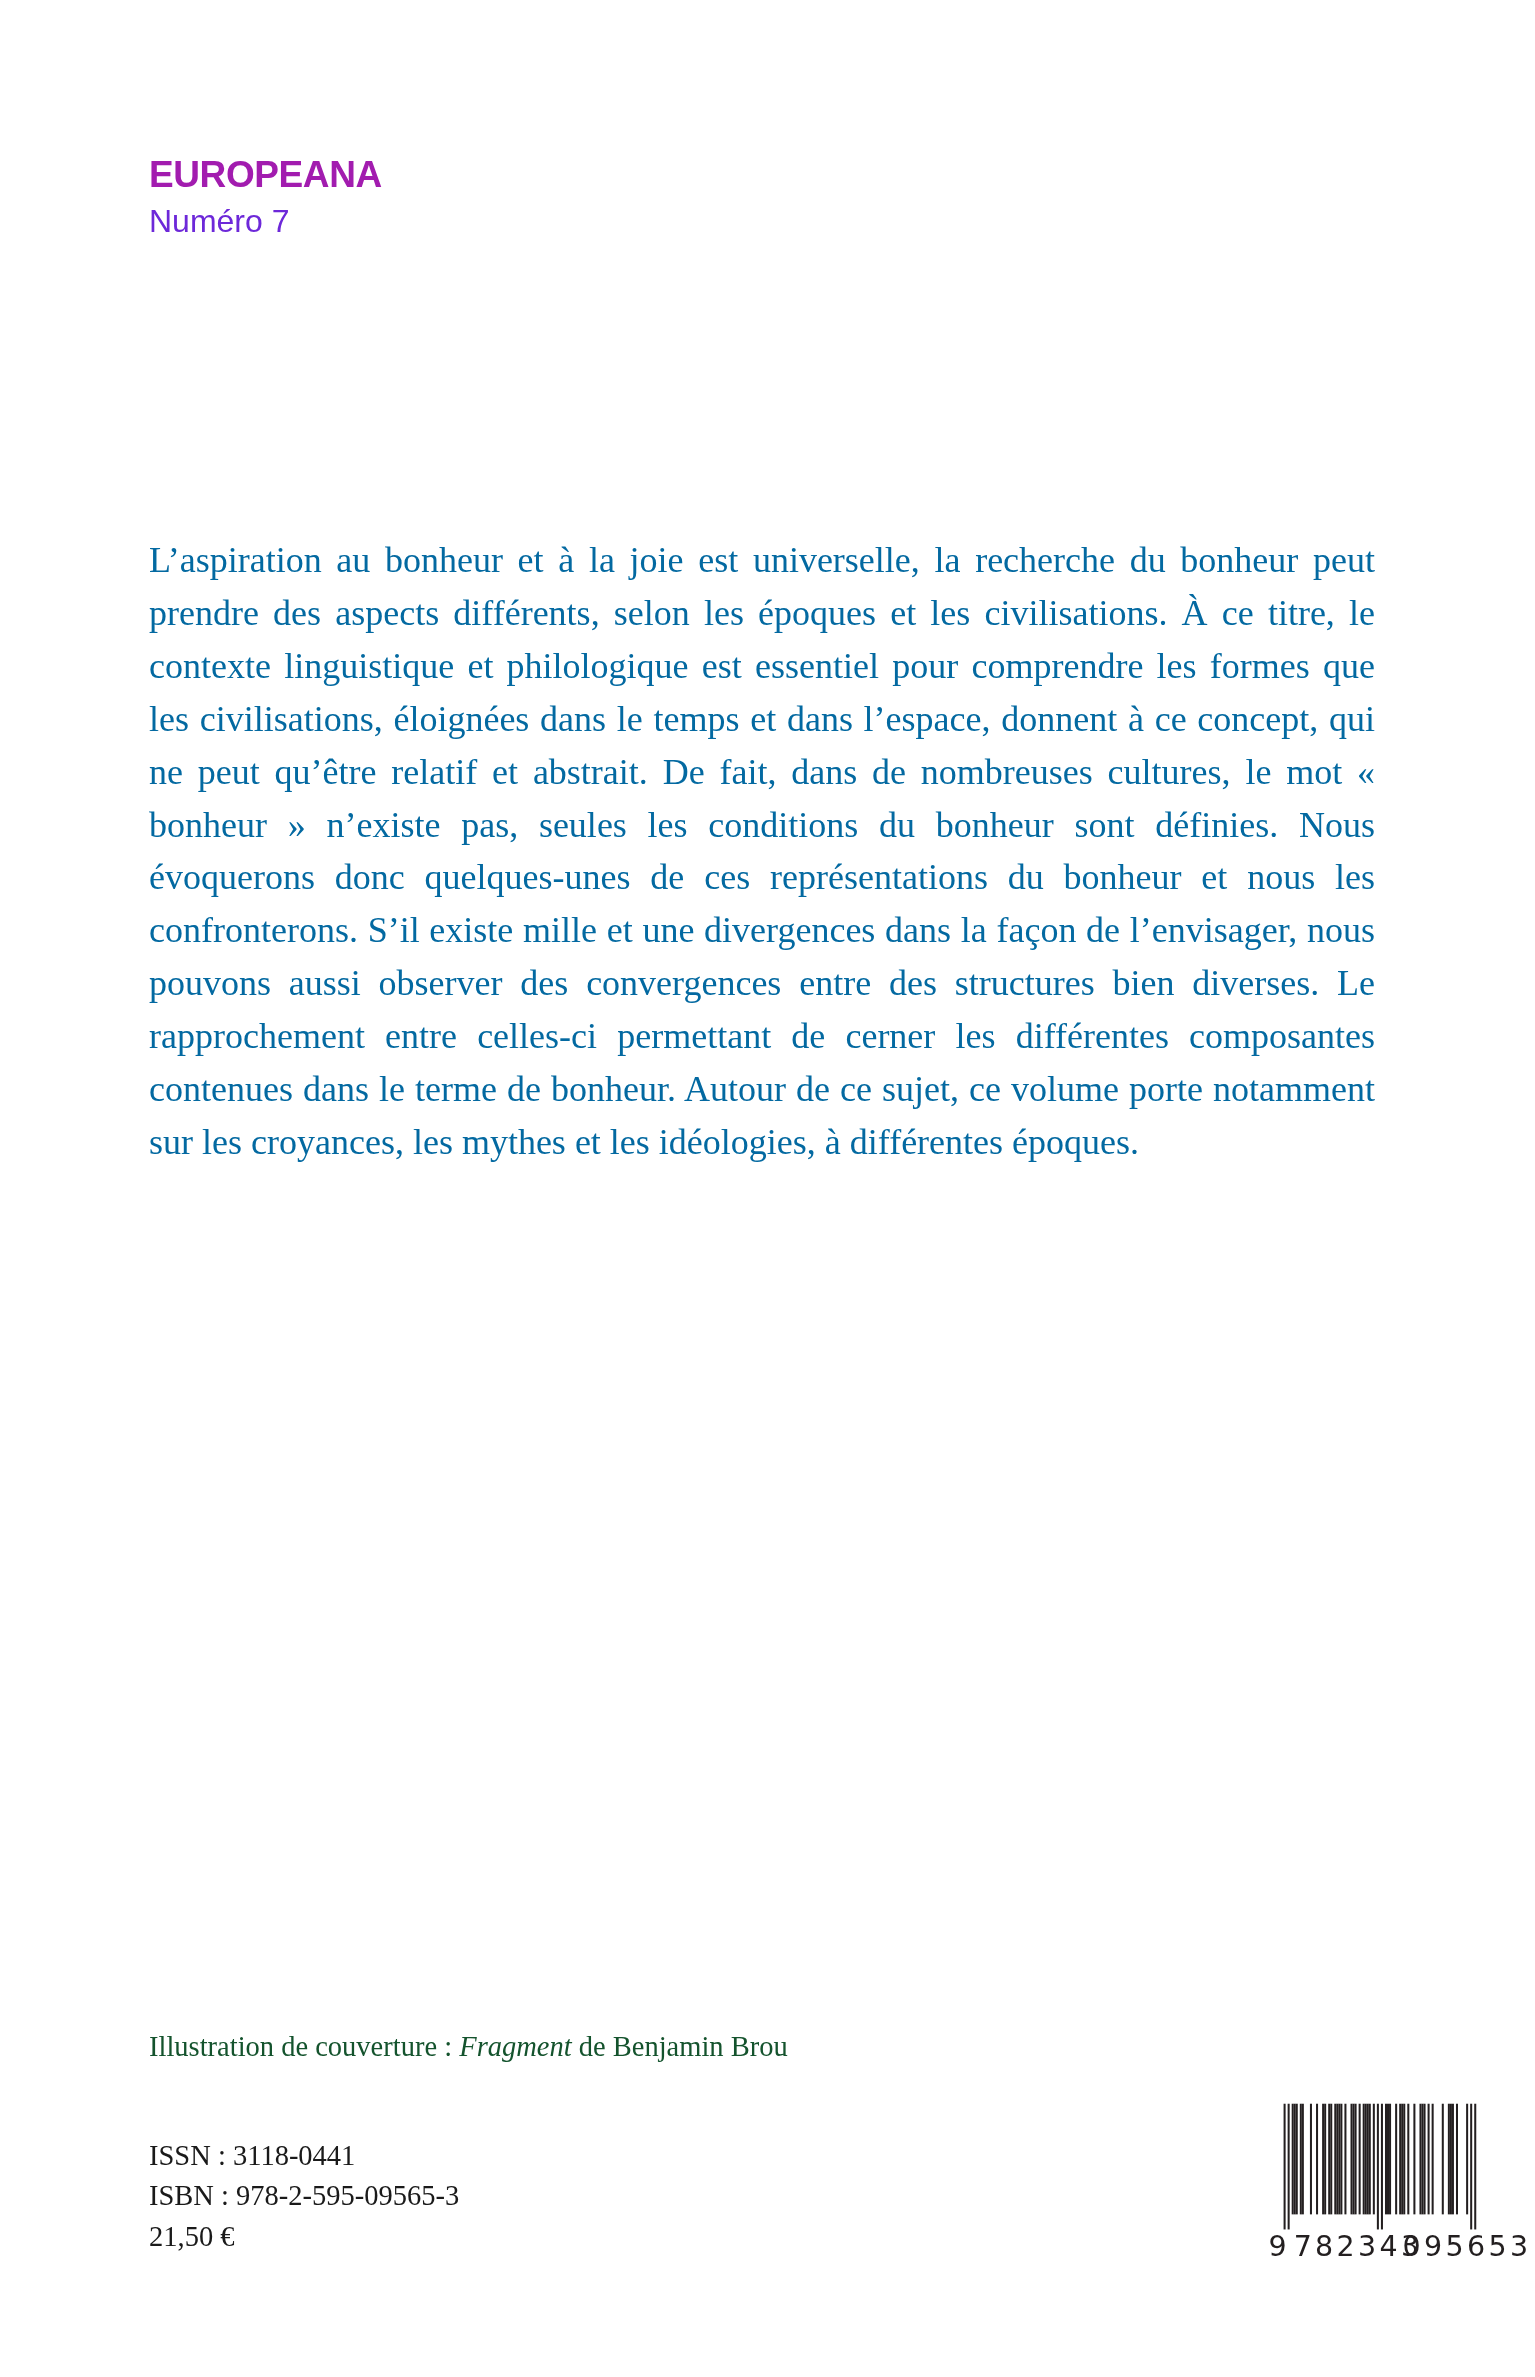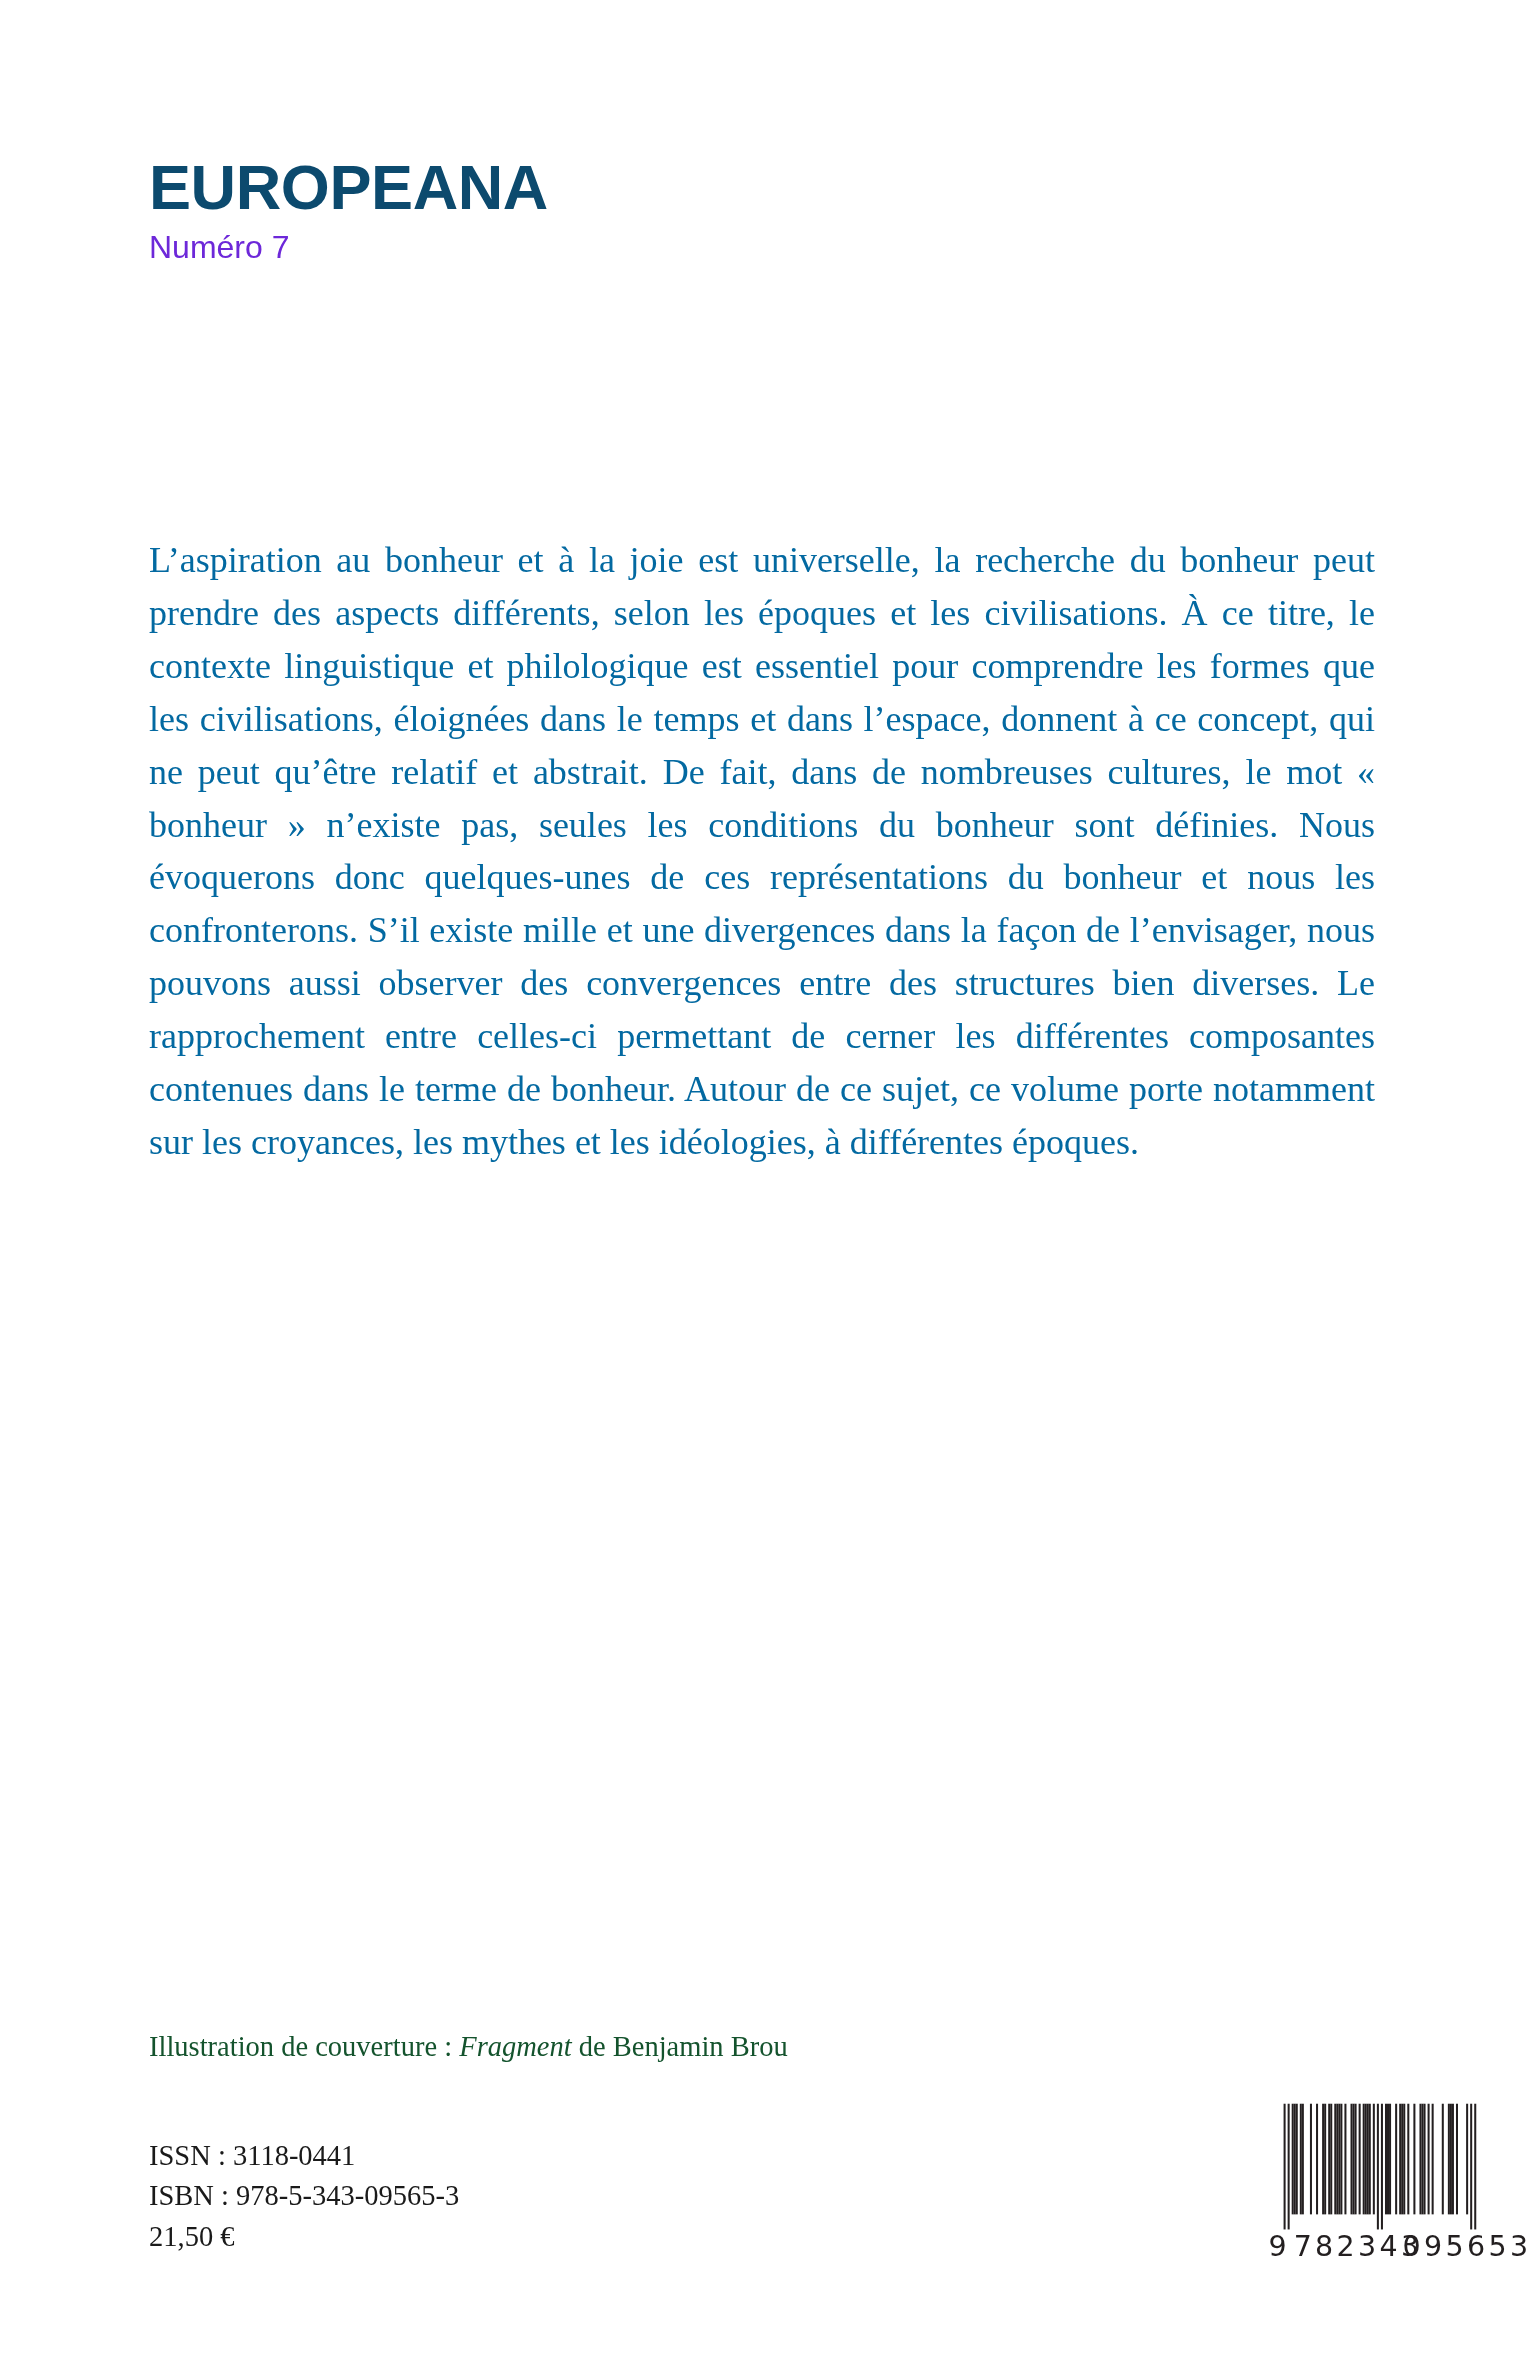--- a/index.html
+++ b/index.html
@@ -28,24 +28,24 @@
   
   .masthead {
     position: absolute;
     left: 0;
     top: 156px;
     width: 1226px;
   }
   .journal-title {
     font-family: "Liberation Sans", sans-serif;
     font-weight: bold;
-    font-size: 63px;
+    font-size: 37px;
     line-height: 1.0;
     letter-spacing: -0.4px;
-    color: #0c4a6e;
+    color: #a21caf;
     margin: 0;
   }
   .issue-number {
     font-family: "Liberation Sans", sans-serif;
     font-weight: normal;
     font-size: 32px;
     line-height: 1.25;
     color: #6d28d9;
     margin: 8.4px 0 0 0;
   }
@@ -147,21 +147,21 @@
 
 
     <p class="blurb">L’aspiration au bonheur et à la joie est universelle, la recherche du bonheur peut prendre des aspects différents, selon les époques et les civilisations. À ce titre, le contexte linguistique et philologique est essentiel pour comprendre les formes que les civilisations, éloignées dans le temps et dans l’espace, donnent à ce concept, qui ne peut qu’être relatif et abstrait. De fait, dans de nombreuses cultures, le mot « bonheur » n’existe pas, seules les conditions du bonheur sont définies. Nous évoquerons donc quelques-unes de ces représentations du bonheur et nous les confronterons. S’il existe mille et une divergences dans la façon de l’envisager, nous pouvons aussi observer des convergences entre des structures bien diverses. Le rapprochement entre celles-ci permettant de cerner les différentes composantes contenues dans le terme de bonheur. Autour de ce sujet, ce volume porte notamment sur les croyances, les mythes et les idéologies, à différentes époques.</p>
 
     <p class="credit">
       <span>Illustration de couverture : </span><span class="work-name">Fragment</span><span> de Benjamin Brou</span>
     </p>
 
     <div class="identifiers">
       <div>ISSN : 3118-0441</div>
-      <div>ISBN : 978-5-343-09565-3</div>
+      <div>ISBN : 978-2-595-09565-3</div>
       <div>21,50 €</div>
     </div>
 
     <div class="barcode-area">
       <svg class="barcode-svg" viewBox="0 0 340 210" xmlns="http://www.w3.org/2000/svg">
         <rect x="0" y="0" width="340" height="210" fill="#ffffff"></rect>
         <g fill="#231f20" id="bars">
             <rect x="46.00" y="14" width="2.42" height="150"></rect>
             <rect x="50.84" y="14" width="2.42" height="150"></rect>
             <rect x="55.68" y="14" width="2.42" height="132"></rect>

